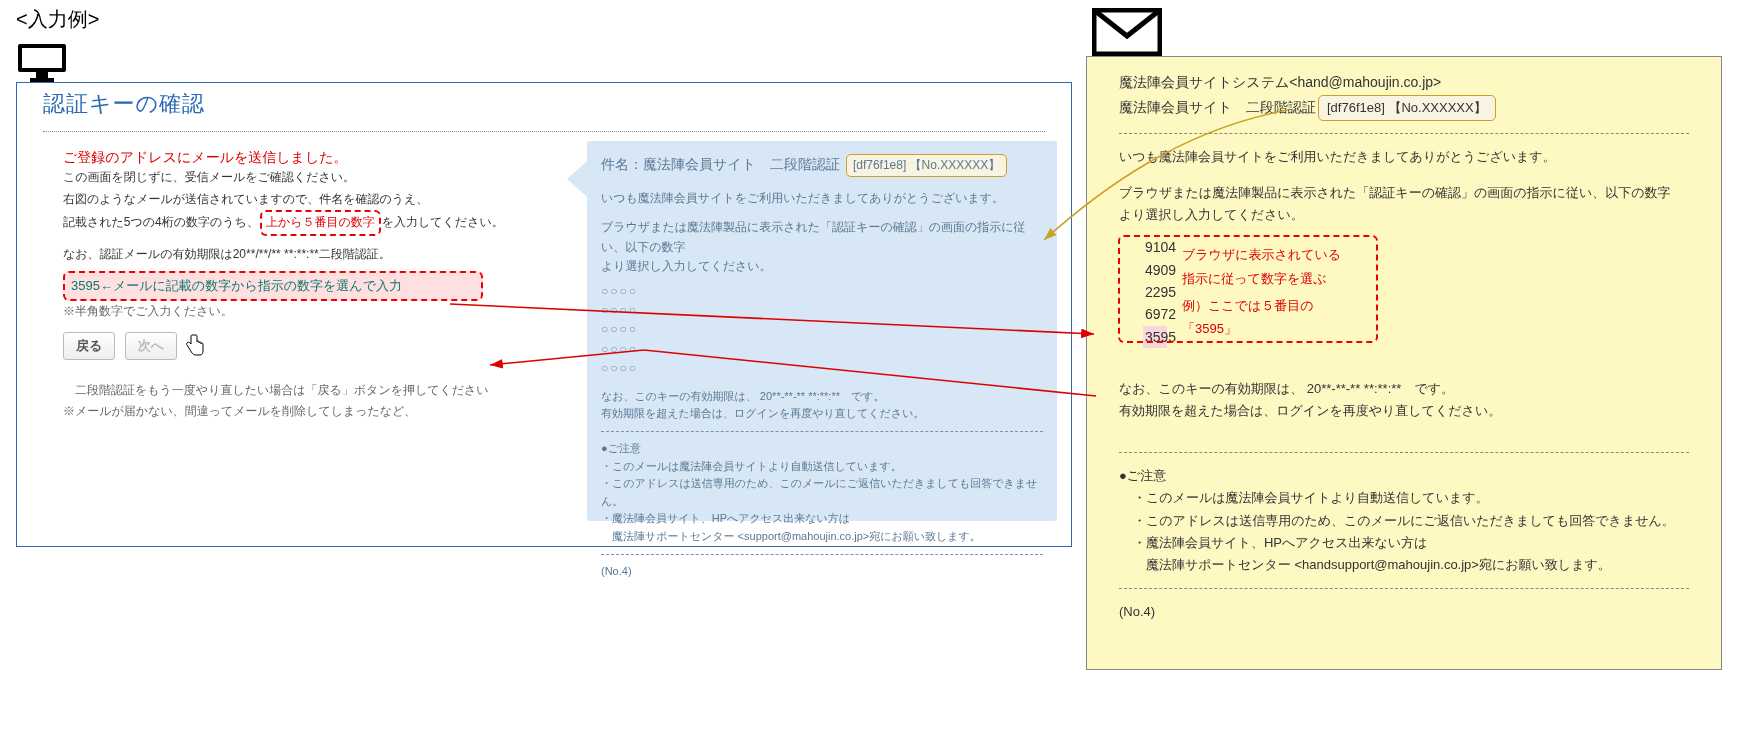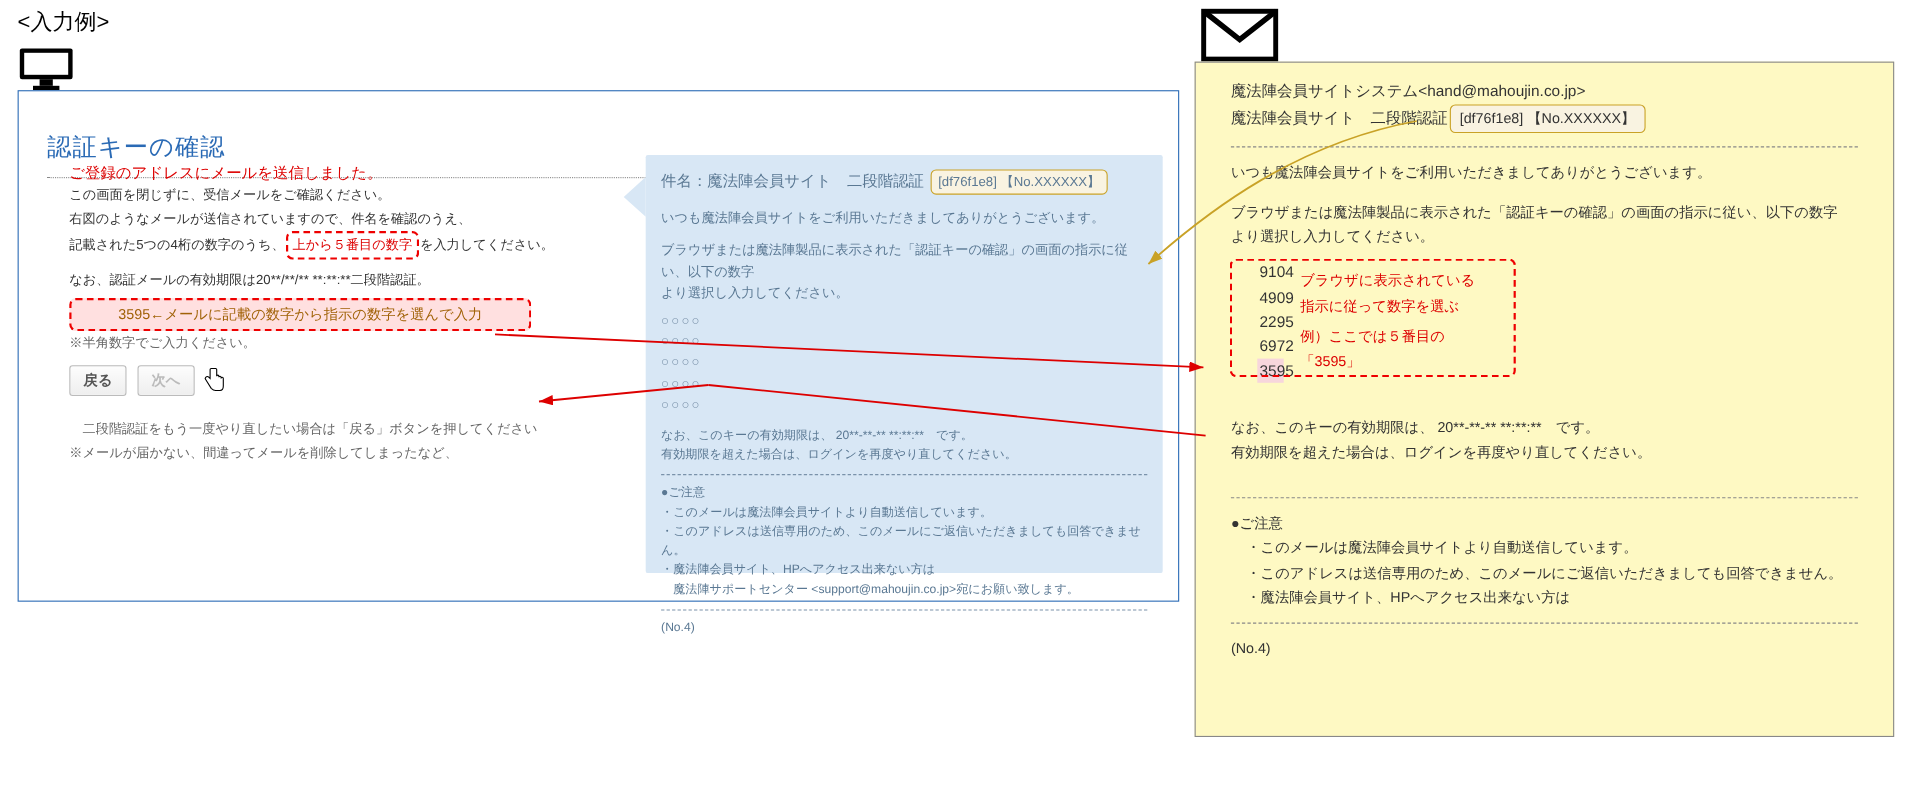--- a/index.html
+++ b/index.html
@@ -2,28 +2,28 @@
 <html><head>
 <meta charset="utf-8">
 <style>
   * { box-sizing: border-box; }
   body { margin: 0; font-family: "Meiryo", "Hiragino Kaku Gothic Pro", sans-serif; font-size: 12px; color: #333; background: #fff; width: 1740px; height: 729px; position: relative; }
   .header-example { position: absolute; left: 16px; top: 6px; font-size: 20px; font-family: "MS Gothic","Yu Gothic",sans-serif; color: #000; }
   
   .monitor-ico { position: absolute; left: 16px; top: 42px; }
   .envelope-ico { position: absolute; left: 1092px; top: 8px; }
   
-  .browser { position: absolute; left: 16px; top: 82px; width: 1056px; height: 465px; border: 1px solid #2a6ab5; background: #fff; padding: 36px 26px 20px 26px; }
+  .browser { position: absolute; left: 16px; top: 82px; width: 1056px; height: 465px; border: 1px solid #2a6ab5; background: #fff; padding: 6px 26px 20px 26px; }
   .browser h1 { color:#2a6ab5; font-size:22px; font-weight:normal; margin:0 0 14px 0; border-bottom:1px dotted #888; padding-bottom:12px; letter-spacing:1px;}
   .left-pane { position:absolute; left:46px; top:66px; width:500px; }
   .red-bold { color:#d00; font-size:14px; }
   .body-line { color:#333; font-size:12px; line-height:1.8; }
   .body-line .kh { font-size:12px; }
   .dashed-red-inline { display:inline-block; border:2px dashed #e00; border-radius:6px; padding:0 4px; color:#d00; margin:0 1px;}
-  .pink-input { margin:6px 0 2px 0; width:420px; border:2px dashed #e00; border-radius:6px; background:#ffe0e0; color:#a16207; font-size:13px; padding:4px 6px; z-index:5; position:relative;text-align:center;}
+  .pink-input { margin:6px 0 2px 0; width:420px; border:2px dashed #e00; border-radius:6px; background:#ffe0e0; color:#0f766e; font-size:13px; padding:4px 6px; z-index:5; position:relative;}
   .gray-small { color:#666; font-size:12px; }
   .btn-row { margin-top:12px;font-weight:bold; }
   .btn { display:inline-block; border:1px solid #bbb; background:linear-gradient(#fdfdfd,#eee); border-radius:3px; padding:4px 12px; font-size:13px; color:#555; margin-right:6px; cursor:pointer; position:relative;}
   .btn.disabled { color:#bbb; }
   .cursor-hand { position:absolute; left:122px; top:2px; font-size:18px; z-index:10;}
   .note { color:#666; font-size:12px; margin-top:20px; line-height:1.7; }
   
   .email-preview { position:absolute; left:570px; top:58px; width:470px; height:380px; background:#d8e7f5; border-radius:2px; padding:12px 14px; color:#5a7893; font-size:12px; line-height:1.6;}
   .email-preview .subj-row { color:#5a7893; font-size:14px; }
   .yellow-box-sm { display:inline-block; border:1px solid #c9a227; background:#f9f3e1; border-radius:5px; padding:1px 6px; font-size:12px; color:#5a7893; margin-left:2px;}
@@ -151,20 +151,21 @@
   </div>
   <div style="height:24px"></div>
   <div>なお、このキーの有効期限は、 20**-**-**  **:**:**　です。</div>
   <div>有効期限を超えた場合は、ログインを再度やり直してください。</div>
   <div style="height:18px"></div>
   <hr class="mail-hr">
   <div>●ご注意</div>
   <div class="mail-li">・このメールは魔法陣会員サイトより自動送信しています。</div>
   <div class="mail-li">・このアドレスは送信専用のため、このメールにご返信いただきましても回答できません。</div>
   <div class="mail-li">・魔法陣会員サイト、HPへアクセス出来ない方は</div>
+  <div class="mail-li">　魔法陣サポートセンター &lt;handsupport@mahoujin.co.jp&gt;宛にお願い致します。</div>
   <hr class="mail-hr">
   <div class="mail-no">(No.4)</div>
 </div>
 
 <svg class="arrows">
   <defs>
     <marker id="arr-red" markerWidth="10" markerHeight="10" refX="8" refY="3" orient="auto">
       <path d="M0,0 L8,3 L0,6 z" fill="#d00"></path>
     </marker>
     <marker id="arr-yel" markerWidth="10" markerHeight="10" refX="8" refY="3" orient="auto">

